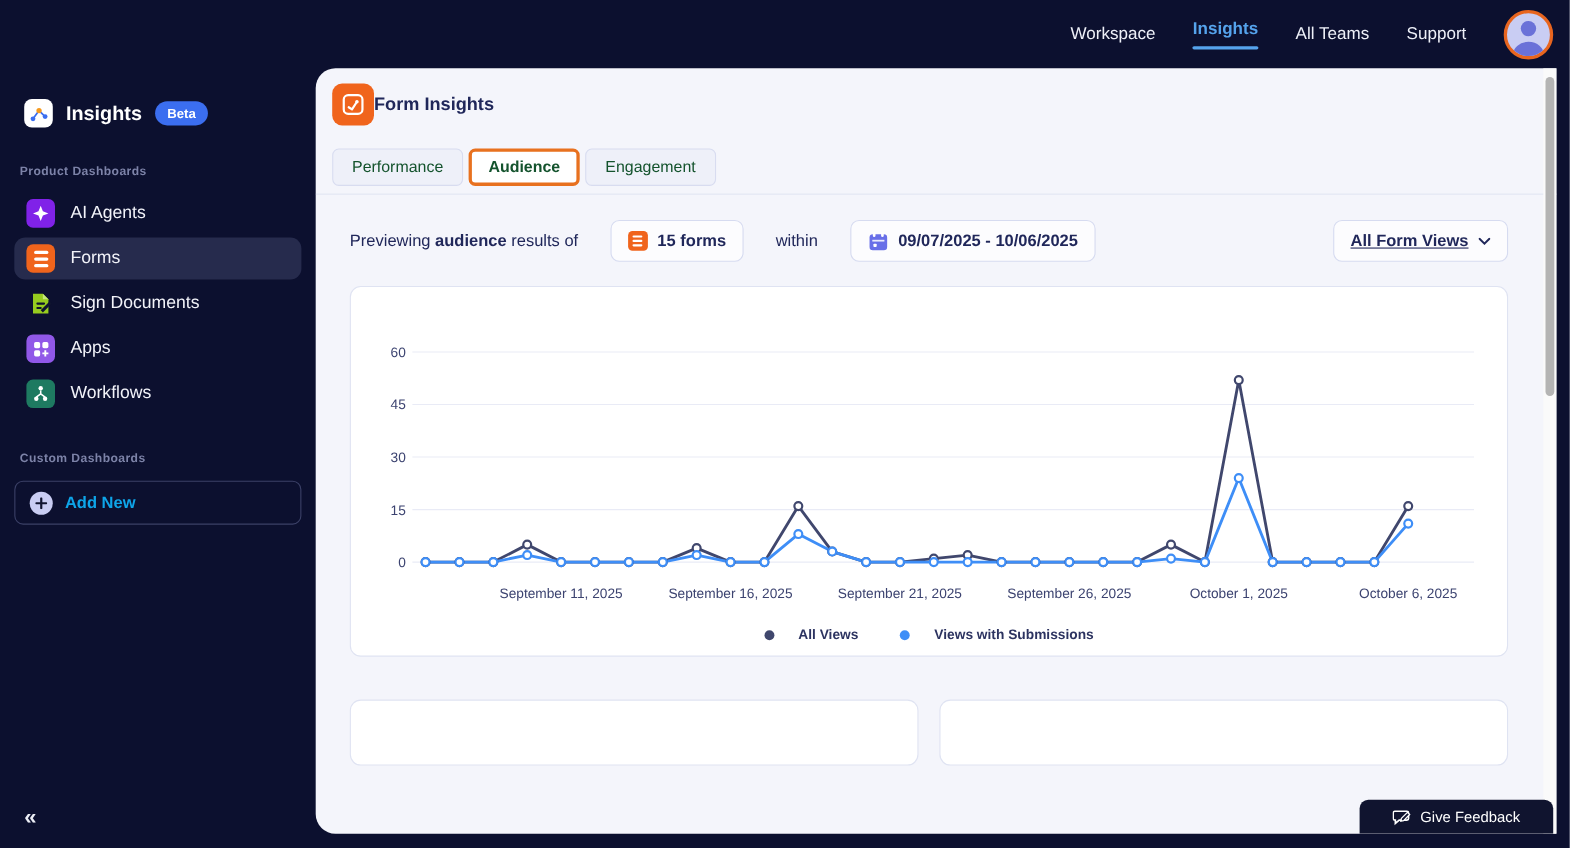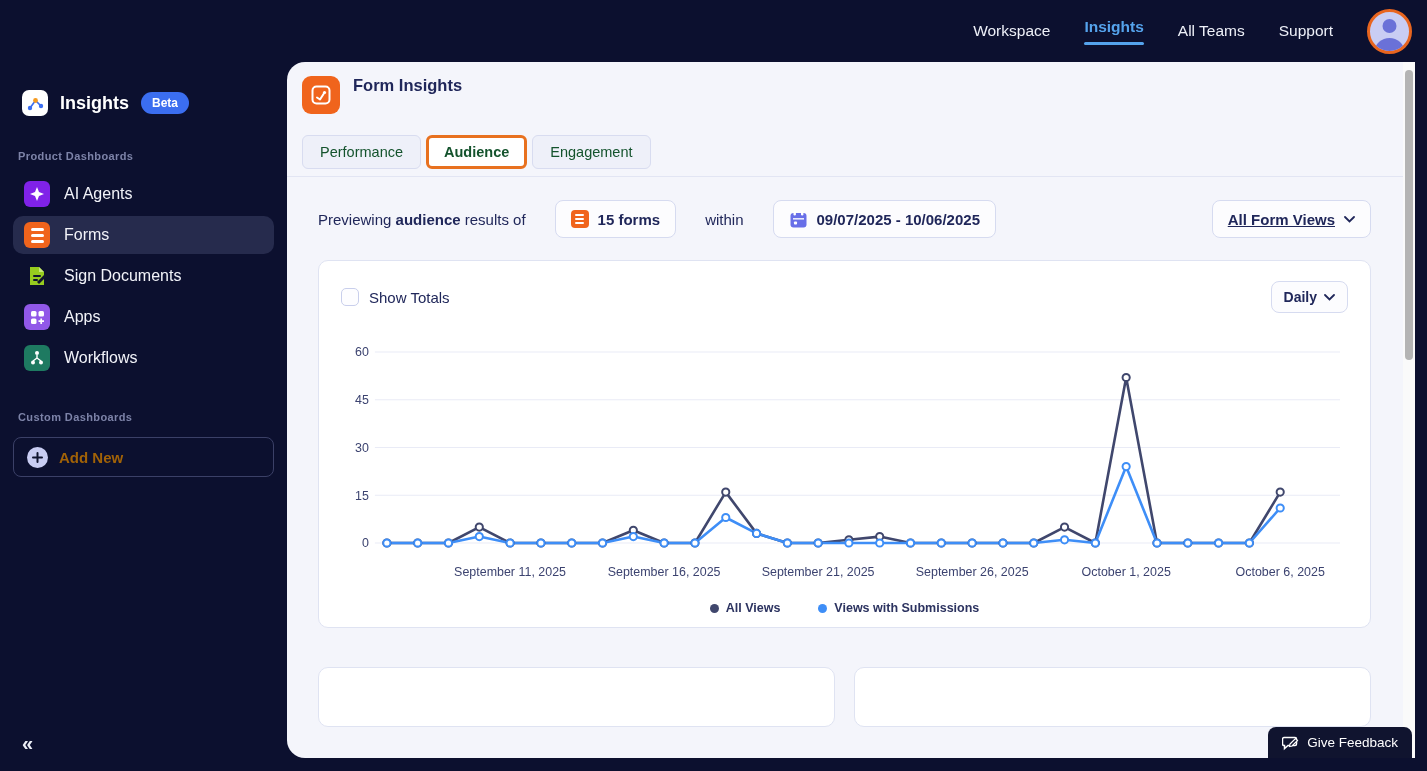--- a/index.html
+++ b/index.html
@@ -29,28 +29,28 @@
   .menu { margin-top:13px; }
   .menu-item { margin:3px 13px; height:38px; display:flex; align-items:center; gap:14px; padding-left:11px; border-radius:10px; font-size:16px; color:#f2f3f9; cursor:pointer; }
   .menu-item.active { background:#262b4d; }
   .mi-icon { width:26px; height:26px; border-radius:6px; display:flex; align-items:center; justify-content:center; flex:0 0 26px; }
   .mi-forms { background:#f0641c; flex-direction:column; gap:3px; }
   .mi-forms i { display:block; width:13px; height:3px; background:#fff; border-radius:1.5px; }
   .mi-ai { background:#8022e8; color:#fff; font-size:14px; }
   .mi-sign { background:transparent; }
   .mi-apps { background:#9158e8; }
   .mi-work { background:#1e7a61; }
-  .add-new-btn { margin:14px 13px 0; height:40px; border:1px solid #3b4067; border-radius:8px; display:flex; align-items:center; gap:11px; padding-left:13px; color:#a16207; font-size:15px; font-weight:600; cursor:pointer; }
+  .add-new-btn { margin:14px 13px 0; height:40px; border:1px solid #3b4067; border-radius:8px; display:flex; align-items:center; gap:11px; padding-left:13px; color:#0ea5e9; font-size:15px; font-weight:600; cursor:pointer; }
   .plus-circle { width:21px; height:21px; border-radius:50%; background:#c9cdf3; display:flex; align-items:center; justify-content:center; }
   .collapse-btn { position:absolute; bottom:16px; left:22px; color:#eceef6; font-size:20px; font-weight:700; cursor:pointer; }
 
   
   .panel { position:absolute; left:287px; top:62px; width:1128px; height:696px; background:#f4f5fb; border-radius:18px 0 0 18px; overflow:hidden; }
   .panel-header { padding:14px 0 0 15px; height:115px; border-bottom:1px solid #e2e5f3; }
-  .header-title-row { display:flex; align-items:flex-start; gap:13px; }
+  .header-title-row { display:flex; align-items:center; }
   .fi-icon { width:38px; height:38px; background:#f0641c; border-radius:9px; display:flex; align-items:center; justify-content:center; }
   .page-title { font-size:16.5px; font-weight:700; color:#20275a; }
   .tabs-row { margin-top:21px; display:flex; gap:5px; }
   .tab { height:34px; display:flex; align-items:center; padding:0 17px; background:#eef0f9; border:1px solid #d8dcf0; border-radius:6px; font-size:14.5px; font-weight:500; color:#14532d; cursor:pointer; }
   .tab.active { background:#fff; border:3px solid #e8711f; font-weight:700; padding:0 15px; }
 
   .filter-row { margin:23px 44px 0 31px; display:flex; align-items:center; gap:29px; }
   .preview-text { font-size:15px; font-weight:500; color:#20275a; }
   .preview-text .bold { font-weight:700; }
   .btn-chip { display:inline-flex; align-items:center; gap:9px; background:#fcfcfe; border:1px solid #d6dbf0; border-radius:8px; padding:0 15px; height:38px; font-weight:700; font-size:15px; color:#20275a; cursor:pointer; }
@@ -63,27 +63,27 @@
   .trends-card { margin:22px 44px 0 31px; background:#fff; border:1px solid #dfe3f2; border-radius:10px; }
   .card-header { padding:14px 22px; font-size:16px; font-weight:700; border-bottom:1px solid #e7eaf5; color:#20275a; }
   .card-body { padding:20px 22px 12px; }
   .controls-row { display:flex; align-items:center; }
   .checkbox-row { display:flex; align-items:center; gap:10px; font-size:15px; color:#20275a; }
   .checkbox { width:18px; height:18px; border:1.5px solid #c9cfec; border-radius:5px; background:#fdfdff; cursor:pointer; }
   .daily-dd { margin-left:auto; height:32px; padding:0 12px; gap:7px; font-size:14px; }
   .chart-wrap { margin-top:26px; }
   .chart-wrap svg text { font-family:"Liberation Sans", sans-serif; }
   .legend-row { margin-top:6px; display:flex; justify-content:center; gap:38px; }
-  .legend-item { display:inline-flex; align-items:center; gap:7px; font-size:12.5px; font-weight:600; color:#2c3360; }
+  .legend-item { display:inline-flex; align-items:center; gap:22px; font-size:12.5px; font-weight:600; color:#2c3360; }
   .legend-dot { width:9px; height:9px; border-radius:50%; display:inline-block; }
 
   .bottom-row { margin:39px 44px 0 31px; display:flex; gap:19px; }
   .stub-card { flex:1; height:60px; background:#fff; border:1px solid #dfe3f2; border-radius:10px; }
 
-  .feedback-btn { position:absolute; right:3px; bottom:0; height:31px; display:flex; align-items:center; gap:8px; padding:0 14px; background:#10142f; color:#fff; border-radius:8px 8px 0 0; font-size:13.5px; cursor:pointer; z-index:6; }
+  .feedback-btn { position:absolute; right:3px; bottom:0; height:31px; display:flex; align-items:center; gap:8px; padding:0 30px; background:#10142f; color:#fff; border-radius:8px 8px 0 0; font-size:13.5px; cursor:pointer; z-index:6; }
 
   .scroll-track { position:absolute; right:0; top:0; width:12px; height:100%; background:#fafafa; }
   .scroll-thumb { position:absolute; right:2px; top:8px; width:8px; height:290px; background:#b4b4b4; border-radius:4px; cursor:pointer; }
 </style>
 </head>
 <body>
 
 <div class="topbar">
   <div class="top-nav">
     <span class="nav-item">Workspace</span>
@@ -233,32 +233,20 @@
     <span class="btn-chip views-dd">
       <span>All Form Views</span>
       <svg class="chev" viewBox="0 0 11 7">
         <polyline points="1,1 5.5,5.5 10,1" fill="none" stroke="#20275a" stroke-width="1.8" stroke-linecap="round"></polyline>
       </svg>
     </span>
   </div>
 
   <div class="trends-card">
     <div class="card-body">
-      <div class="controls-row">
-        <span class="checkbox-row">
-          <span class="checkbox"></span>
-          <span>Show Totals</span>
-        </span>
-        <span class="btn-chip daily-dd">
-          <span>Daily</span>
-          <svg class="chev" viewBox="0 0 11 7">
-            <polyline points="1,1 5.5,5.5 10,1" fill="none" stroke="#20275a" stroke-width="1.8" stroke-linecap="round"></polyline>
-          </svg>
-        </span>
-      </div>
       <div class="chart-wrap">
         <svg id="trends-chart" width="100%" height="252" viewBox="0 0 1010 252" preserveAspectRatio="none">
             <line x1="34" y1="204" x2="1002" y2="204" stroke="#e9ebf6" stroke-width="1"></line>
             <text x="28" y="208.5" text-anchor="end" font-size="12.5" fill="#3c4370">0</text>
             <line x1="34" y1="156.25" x2="1002" y2="156.25" stroke="#e9ebf6" stroke-width="1"></line>
             <text x="28" y="160.75" text-anchor="end" font-size="12.5" fill="#3c4370">15</text>
             <line x1="34" y1="108.5" x2="1002" y2="108.5" stroke="#e9ebf6" stroke-width="1"></line>
             <text x="28" y="113" text-anchor="end" font-size="12.5" fill="#3c4370">30</text>
             <line x1="34" y1="60.75" x2="1002" y2="60.75" stroke="#e9ebf6" stroke-width="1"></line>
             <text x="28" y="65.25" text-anchor="end" font-size="12.5" fill="#3c4370">45</text>

